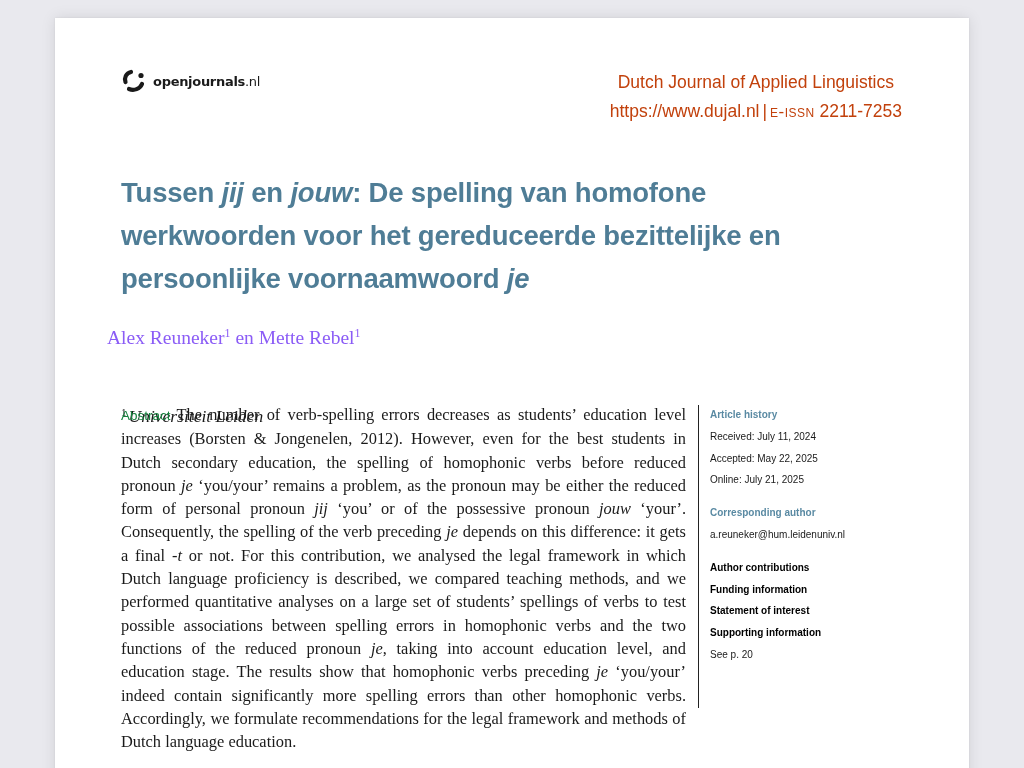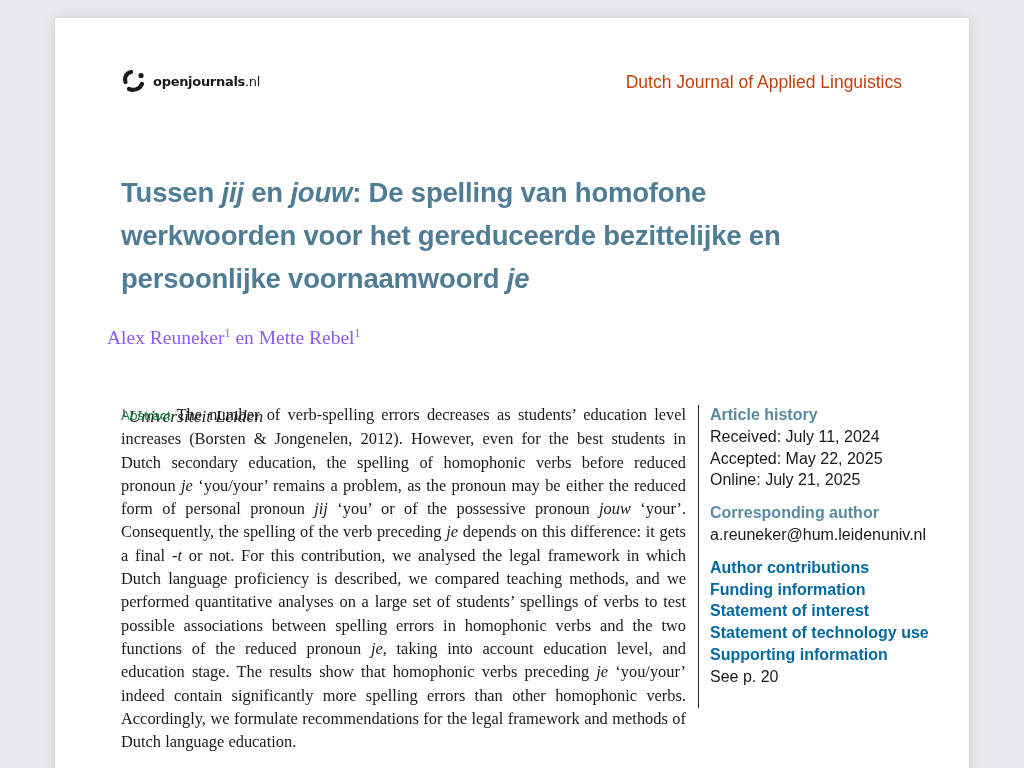--- a/index.html
+++ b/index.html
@@ -119,31 +119,31 @@
       width: 1px;
       height: 303px;
       background: #222;
     }
     .sidebar {
       position: absolute;
       left: 655px;
       top: 386px;
       width: 240px;
       font-family: "Liberation Sans", sans-serif;
-      font-size: 16px;
+      font-size: 10px;
       line-height: 21.8px;
       color: #1a1a1a;
     }
     .sidebar .sec-title {
       color: #5a8aa3;
       font-weight: bold;
     }
     .sidebar .group { margin-bottom: 11px; }
     .sidebar .link {
-      color: #0369a1;
+      color: #000000;
       font-weight: bold;
       cursor: pointer;
     }
     .sidebar .line { white-space: nowrap; }
   </style>
 </head>
 <body>
 
 <div class="page">
 
@@ -151,20 +151,23 @@
     <svg class="logo-mark" viewBox="0 0 26 26">
       <path d="M10 4 C5 5 3 10 4.5 14" stroke="#1a1a1a" stroke-width="4.2" fill="none" stroke-linecap="round"></path>
       <path d="M8 21 C13 23 19 21 21 16" stroke="#1a1a1a" stroke-width="4.2" fill="none" stroke-linecap="round"></path>
       <circle cx="20" cy="7.5" r="2.6" fill="#1a1a1a"></circle>
     </svg>
     <span class="logo-text"><span>openjournals</span><span class="tld">.nl</span></span>
   </div>
 
   <div class="journal-head">
     <div>Dutch Journal of Applied Linguistics</div>
+    <div>
+      <span>https://www.dujal.nl</span><span class="sep">|</span><span class="issn-label">e-issn</span> <span>2211-7253</span>
+    </div>
   </div>
 
   <h1 class="title"><span>Tussen </span><em>jij</em><span> en </span><em>jouw</em><span>: De spelling van homofone werkwoorden voor het gereduceerde bezittelijke en persoonlijke voornaamwoord </span><em>je</em></h1>
 
   <div class="authors">
     <span>Alex Reuneker</span><sup>1</sup><span> en </span><span>Mette Rebel</span><sup>1</sup>
   </div>
 
   <div class="affil">
     <sup>1</sup><em>Universiteit Leiden</em>
@@ -182,19 +185,18 @@
       <div class="line">Online: July 21, 2025</div>
     </div>
     <div class="group">
       <div class="sec-title">Corresponding author</div>
       <div class="line">a.reuneker@hum.leidenuniv.nl</div>
     </div>
     <div class="group">
       <div class="link line">Author contributions</div>
       <div class="link line">Funding information</div>
       <div class="link line">Statement of interest</div>
-      <div class="link line">Statement of technology use</div>
       <div class="link line">Supporting information</div>
       <div class="line">See p. 20</div>
     </div>
   </div>
 
 </div>
 
 </body></html>

